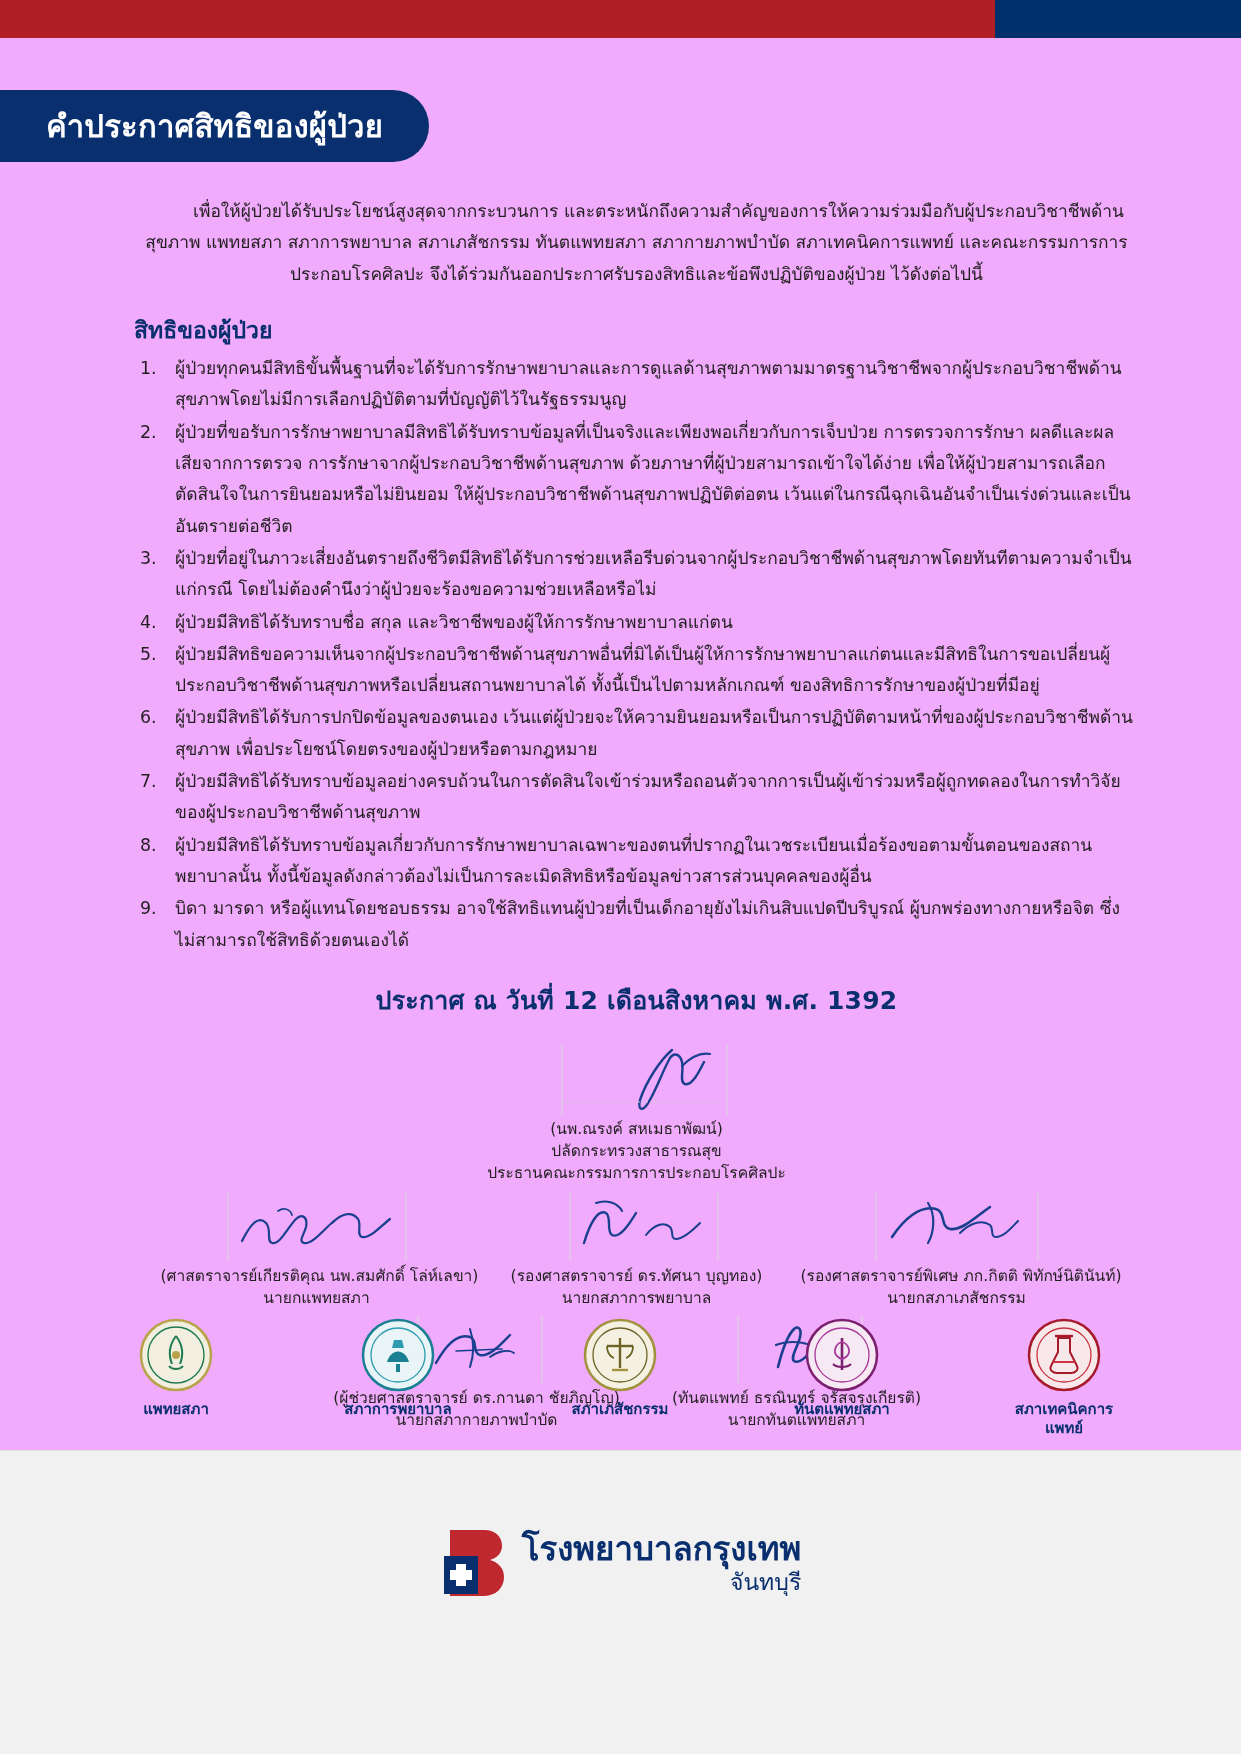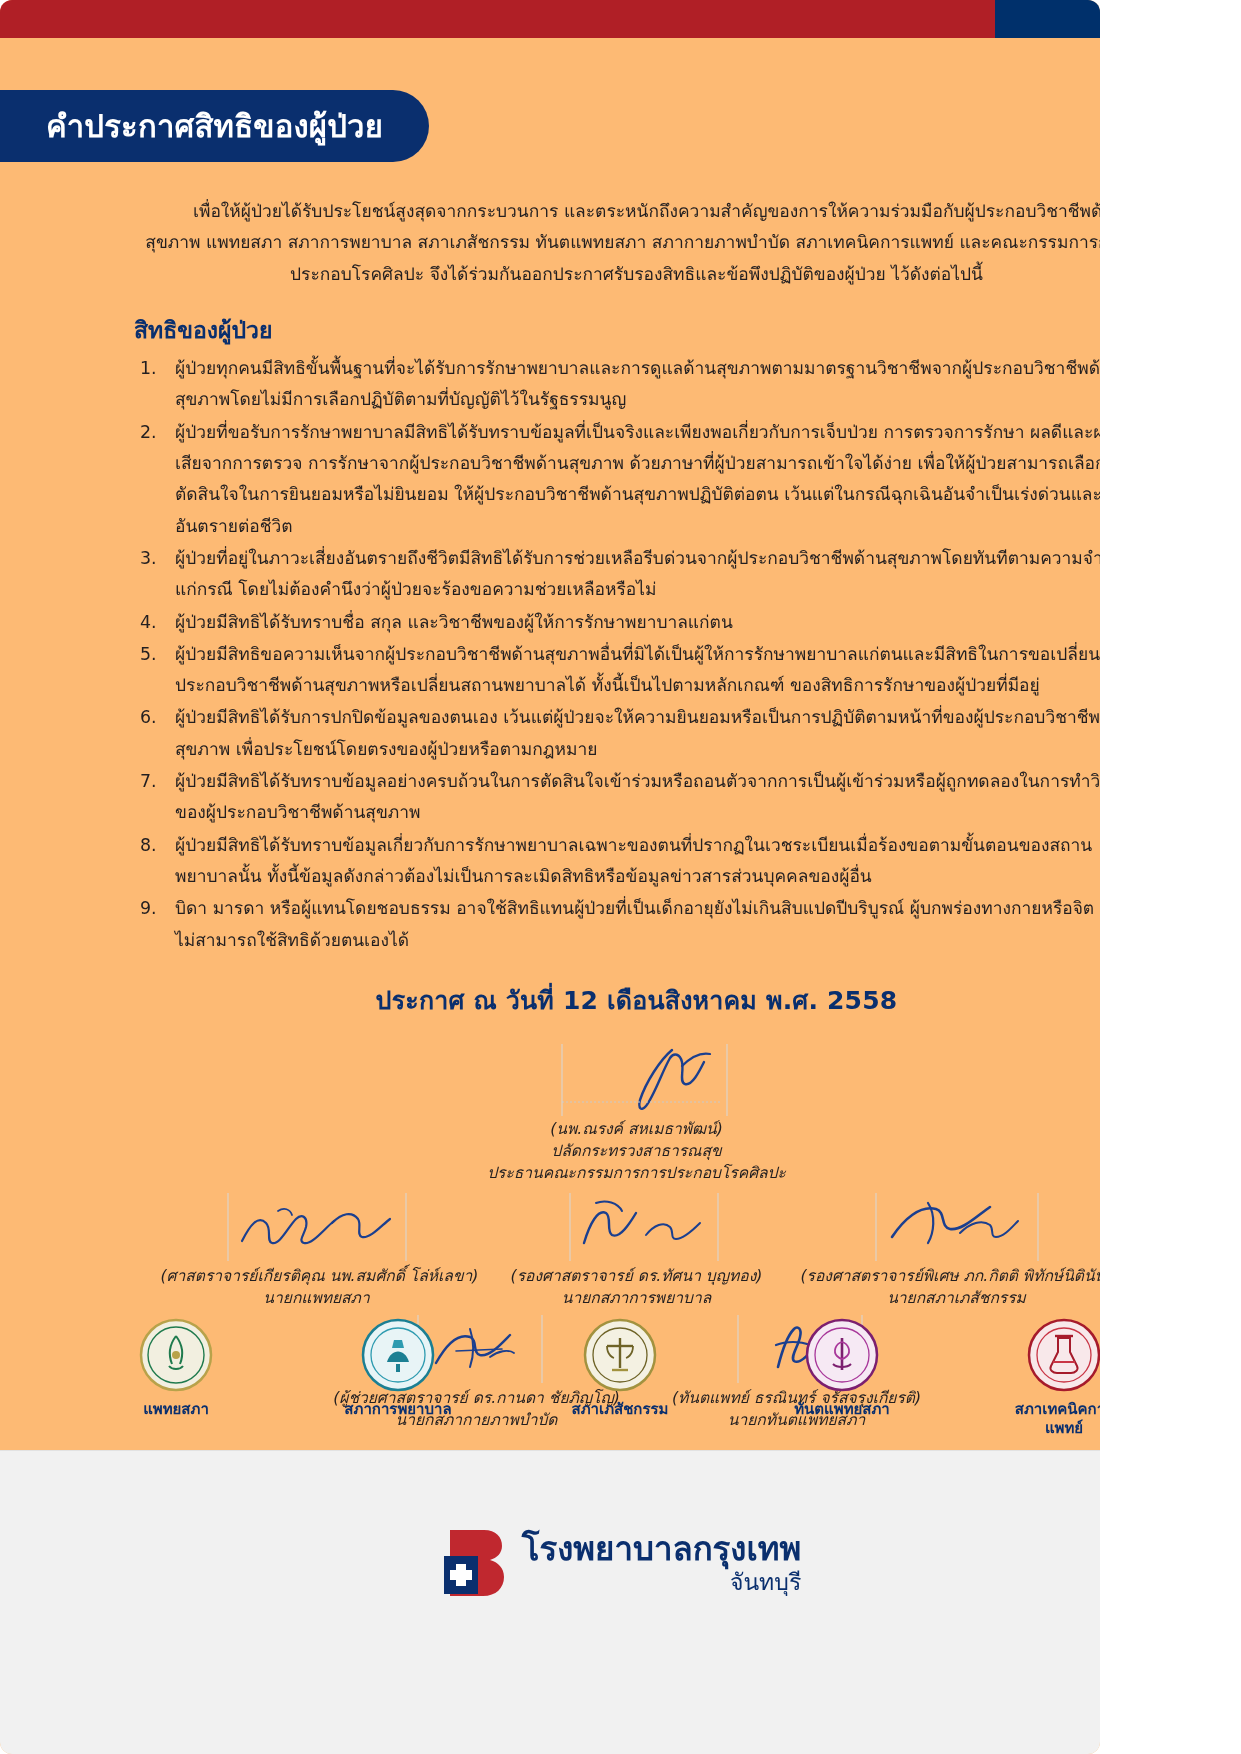--- a/index.html
+++ b/index.html
@@ -6,25 +6,24 @@
 
   html, body {
     width: 1241px;
     height: 1754px;
     background: #ffffff;
     font-family: "DejaVu Sans", "Liberation Sans", sans-serif;
   }
 
   #page {
     position: relative;
-    width: 1100px;
+    width: 1241px;
     height: 1754px;
-    background: #fdba74;
+    background: #f0abfc;
     overflow: hidden;
-    border-radius: 12px;
   }
 
   
   .topbar {
     position: absolute;
     top: 0; left: 0;
     width: 1241px;
     height: 38px;
     display: flex;
   }
@@ -111,21 +110,20 @@
     letter-spacing: .2px;
   }
 
   
   .sig-area { margin-top: 22px; }
 
   .sig-row {
     display: flex;
     justify-content: center;
     align-items: flex-end;
-    font-style: italic;
   }
   .sig-row.row-1 { margin-bottom: 4px; }
   .sig-row.row-2 { margin-bottom: 2px; }
   .sig-row.row-3 { margin-bottom: 0px; }
 
   .sig-block {
     width: 320px;
     text-align: center;
     padding: 0 4px;
   }
@@ -248,21 +246,21 @@
       <li>ผู้ป่วยที่ขอรับการรักษาพยาบาลมีสิทธิได้รับทราบข้อมูลที่เป็นจริงและเพียงพอเกี่ยวกับการเจ็บป่วย การตรวจการรักษา ผลดีและผลเสียจากการตรวจ การรักษาจากผู้ประกอบวิชาชีพด้านสุขภาพ ด้วยภาษาที่ผู้ป่วยสามารถเข้าใจได้ง่าย เพื่อให้ผู้ป่วยสามารถเลือกตัดสินใจในการยินยอมหรือไม่ยินยอม ให้ผู้ประกอบวิชาชีพด้านสุขภาพปฏิบัติต่อตน เว้นแต่ในกรณีฉุกเฉินอันจำเป็นเร่งด่วนและเป็นอันตรายต่อชีวิต</li>
       <li>ผู้ป่วยที่อยู่ในภาวะเสี่ยงอันตรายถึงชีวิตมีสิทธิได้รับการช่วยเหลือรีบด่วนจากผู้ประกอบวิชาชีพด้านสุขภาพโดยทันทีตามความจำเป็นแก่กรณี โดยไม่ต้องคำนึงว่าผู้ป่วยจะร้องขอความช่วยเหลือหรือไม่</li>
       <li>ผู้ป่วยมีสิทธิได้รับทราบชื่อ สกุล และวิชาชีพของผู้ให้การรักษาพยาบาลแก่ตน</li>
       <li>ผู้ป่วยมีสิทธิขอความเห็นจากผู้ประกอบวิชาชีพด้านสุขภาพอื่นที่มิได้เป็นผู้ให้การรักษาพยาบาลแก่ตนและมีสิทธิในการขอเปลี่ยนผู้ประกอบวิชาชีพด้านสุขภาพหรือเปลี่ยนสถานพยาบาลได้ ทั้งนี้เป็นไปตามหลักเกณฑ์ ของสิทธิการรักษาของผู้ป่วยที่มีอยู่</li>
       <li>ผู้ป่วยมีสิทธิได้รับการปกปิดข้อมูลของตนเอง เว้นแต่ผู้ป่วยจะให้ความยินยอมหรือเป็นการปฏิบัติตามหน้าที่ของผู้ประกอบวิชาชีพด้านสุขภาพ เพื่อประโยชน์โดยตรงของผู้ป่วยหรือตามกฎหมาย</li>
       <li>ผู้ป่วยมีสิทธิได้รับทราบข้อมูลอย่างครบถ้วนในการตัดสินใจเข้าร่วมหรือถอนตัวจากการเป็นผู้เข้าร่วมหรือผู้ถูกทดลองในการทำวิจัยของผู้ประกอบวิชาชีพด้านสุขภาพ</li>
       <li>ผู้ป่วยมีสิทธิได้รับทราบข้อมูลเกี่ยวกับการรักษาพยาบาลเฉพาะของตนที่ปรากฏในเวชระเบียนเมื่อร้องขอตามขั้นตอนของสถานพยาบาลนั้น ทั้งนี้ข้อมูลดังกล่าวต้องไม่เป็นการละเมิดสิทธิหรือข้อมูลข่าวสารส่วนบุคคลของผู้อื่น</li>
       <li>บิดา มารดา หรือผู้แทนโดยชอบธรรม อาจใช้สิทธิแทนผู้ป่วยที่เป็นเด็กอายุยังไม่เกินสิบแปดปีบริบูรณ์ ผู้บกพร่องทางกายหรือจิต ซึ่งไม่สามารถใช้สิทธิด้วยตนเองได้</li>
     </ol>
 
-    <div class="decl-date">ประกาศ ณ วันที่ 12 เดือนสิงหาคม พ.ศ. 2558</div>
+    <div class="decl-date">ประกาศ ณ วันที่ 12 เดือนสิงหาคม พ.ศ. 1392</div>
 
     <div class="sig-area">
 
       <div class="sig-row row-1">
         <div class="sig-block wide">
           <div class="sig-canvas">
             <svg width="230" height="76" viewBox="0 0 230 76">
               <path d="M150 8 C138 18, 124 40, 118 58 C116 66, 119 70, 124 64 C132 54, 140 30, 148 16 C152 10, 158 12, 160 20 C162 29, 157 40, 163 42 C170 44, 177 30, 182 20" fill="none" stroke="#1b3f8f" stroke-width="2.4" stroke-linecap="round"></path>
               <path d="M160 24 C168 16, 178 10, 188 12" fill="none" stroke="#1b3f8f" stroke-width="2.2" stroke-linecap="round"></path>
               <line x1="40" y1="60" x2="200" y2="60" stroke="#c9c9c9" stroke-width="1" stroke-dasharray="2 2"></line>

